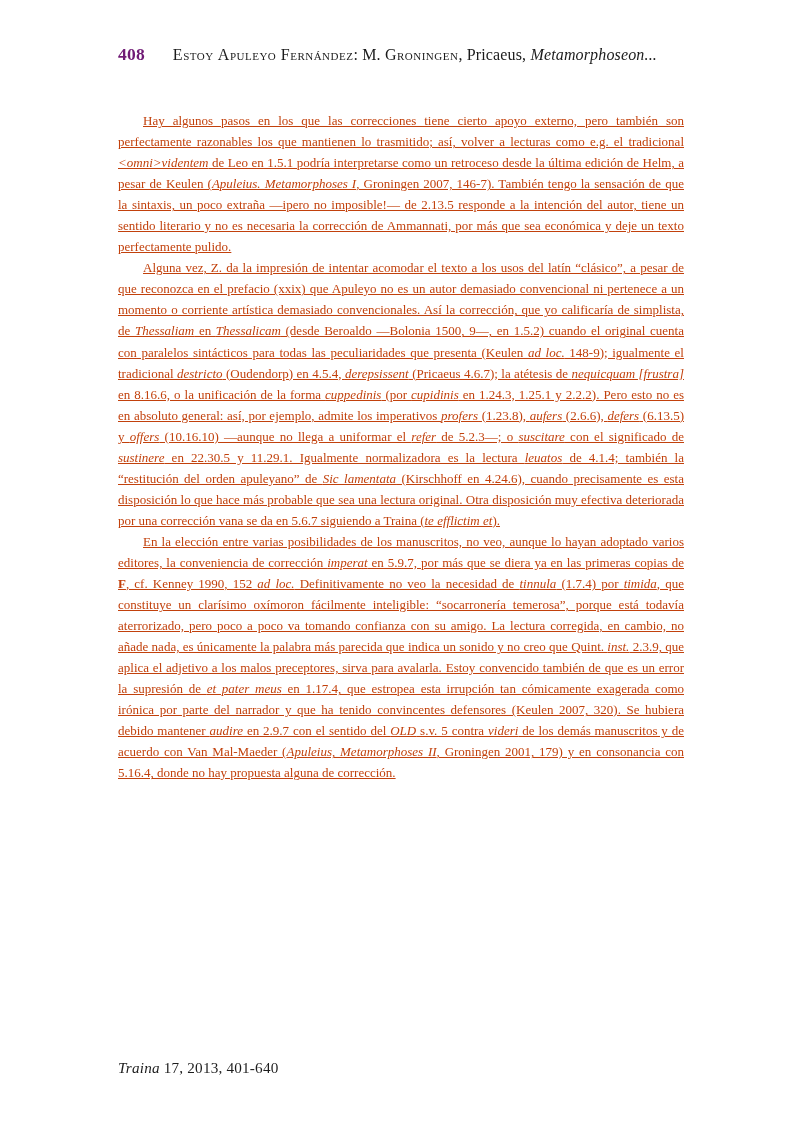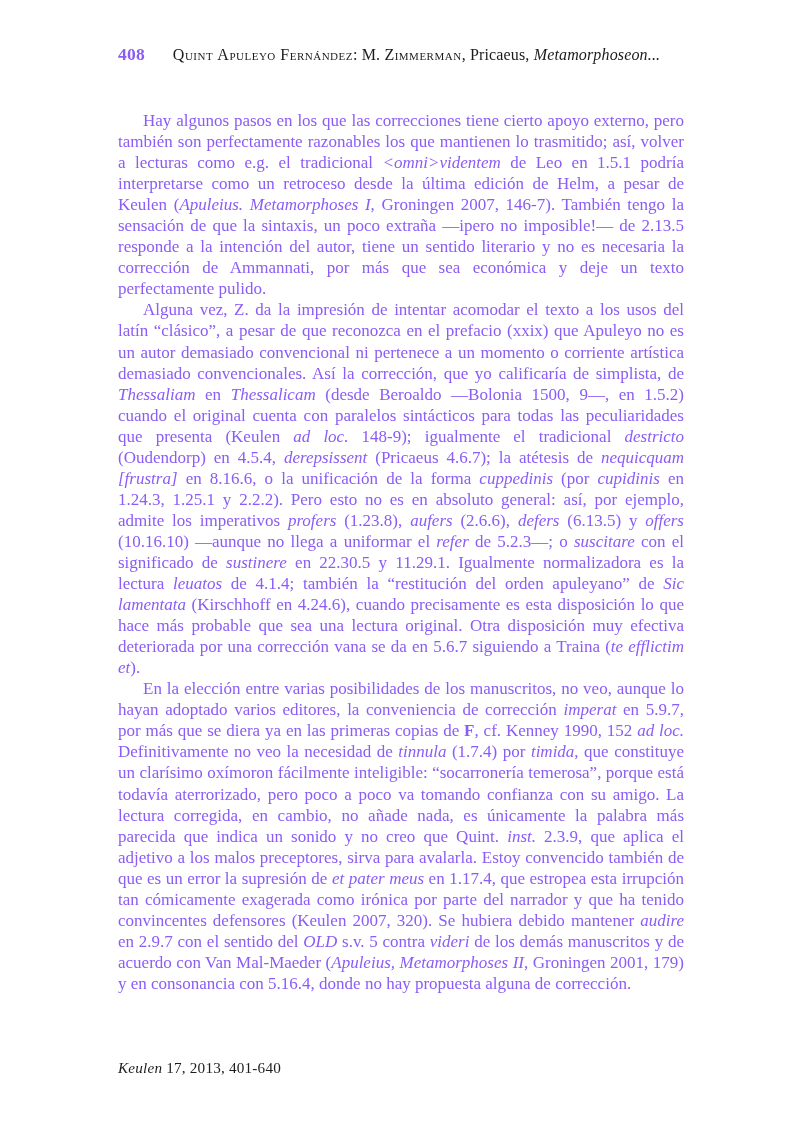--- a/index.html
+++ b/index.html
@@ -30,21 +30,21 @@
     height: 24px;
     display: flex;
     align-items: baseline;
     white-space: nowrap;
   }
 
   .folio {
     font-size: 17.5px;
     font-weight: bold;
     letter-spacing: 0.2px;
-    color: #8b5cf6;
+    color: #701a75;
   }
 
   .head-title {
     margin-left: 28px;
     font-size: 16px;
     color: #1b1b1b;
     letter-spacing: 0.15px;
   }
 
   .sc {
@@ -56,26 +56,27 @@
     font-style: italic;
     margin-top: 32px;
   }
 
   
   .textblock {
     position: absolute;
     top: 110px;
     left: 118px;
     width: 566px;
-    font-size: 17px;
+    font-size: 13px;
     line-height: 21.05px;
     text-align: justify;
     text-justify: inter-word;
     hyphens: manual;
-    color: #8b5cf6;
+    color: #c2410c;
+    text-decoration: underline;
   }
 
   .textblock p {
     margin: 0;
     text-indent: 25px;
   }
 
   .textblock p:last-child {
     
   }
@@ -96,27 +97,27 @@
   .footer .it { font-style: italic; }
 </style>
 </head>
 <body>
 
 <div class="page">
 
   <div class="running-head">
     <span class="folio">408</span>
     <span class="head-title">
-      <span class="sc">Quint</span><span>&nbsp;</span><span class="sc">Apuleyo Fernández</span><span>: </span><span>M. </span><span class="sc">Zimmerman</span><span>, </span><span>Pricaeus, </span><span class="it">Metamorphoseon...</span>
+      <span class="sc">Estoy</span><span>&nbsp;</span><span class="sc">Apuleyo Fernández</span><span>: </span><span>M. </span><span class="sc">Groningen</span><span>, </span><span>Pricaeus, </span><span class="it">Metamorphoseon...</span>
     </span>
   </div>
 
   <div class="textblock">
     <p><span>Hay algunos pasos en los que las correcciones tiene cierto apoyo externo, pero también son perfectamente razonables los que mantienen lo trasmitido; así, volver a lecturas como e.g. el tradicional </span><span class="it">&lt;omni&gt;videntem</span><span> de Leo en 1.5.1 podría interpretarse como un retroceso desde la última edición de Helm, a pesar de Keulen (</span><span class="it">Apuleius. Metamorphoses I</span><span>, Groningen 2007, 146-7). También tengo la sensación de que la sintaxis, un poco extraña —ipero no imposible!— de 2.13.5 responde a la intención del autor, tiene un sentido literario y no es necesaria la corrección de Ammannati, por más que sea económica y deje un texto perfectamente pulido.</span></p>
     <p><span>Alguna vez, Z. da la impresión de intentar acomodar el texto a los usos del latín “clásico”, a pesar de que reconozca en el prefacio (xxix) que Apuleyo no es un autor demasiado convencional ni pertenece a un momento o corriente artística demasiado convencionales. Así la corrección, que yo calificaría de simplista, de </span><span class="it">Thessaliam</span><span> en </span><span class="it">Thessalicam</span><span> (desde Beroaldo —Bolonia 1500, 9—, en 1.5.2) cuando el original cuenta con paralelos sintácticos para todas las peculiaridades que presenta (Keulen </span><span class="it">ad loc.</span><span> 148-9); igualmente el tradicional </span><span class="it">destricto</span><span> (Oudendorp) en 4.5.4, </span><span class="it">derepsissent</span><span> (Pricaeus 4.6.7); la atétesis de </span><span class="it">nequicquam [frustra]</span><span> en 8.16.6, o la unificación de la forma </span><span class="it">cuppedinis</span><span> (por </span><span class="it">cupidinis</span><span> en 1.24.3, 1.25.1 y 2.2.2). Pero esto no es en absoluto general: así, por ejemplo, admite los imperativos </span><span class="it">profers</span><span> (1.23.8), </span><span class="it">aufers</span><span> (2.6.6), </span><span class="it">defers</span><span> (6.13.5) y </span><span class="it">offers</span><span> (10.16.10) —aunque no llega a uniformar el </span><span class="it">refer</span><span> de 5.2.3—; o </span><span class="it">suscitare</span><span> con el significado de </span><span class="it">sustinere</span><span> en 22.30.5 y 11.29.1. Igualmente normalizadora es la lectura </span><span class="it">leuatos</span><span> de 4.1.4; también la “restitución del orden apuleyano” de </span><span class="it">Sic lamentata</span><span> (Kirschhoff en 4.24.6), cuando precisamente es esta disposición lo que hace más probable que sea una lectura original. Otra disposición muy efectiva deteriorada por una corrección vana se da en 5.6.7 siguiendo a Traina (</span><span class="it">te efflictim et</span><span>).</span></p>
     <p><span>En la elección entre varias posibilidades de los manuscritos, no veo, aunque lo hayan adoptado varios editores, la conveniencia de corrección </span><span class="it">imperat</span><span> en 5.9.7, por más que se diera ya en las primeras copias de </span><span class="bd">F</span><span>, cf. Kenney 1990, 152 </span><span class="it">ad loc.</span><span> Definitivamente no veo la necesidad de </span><span class="it">tinnula</span><span> (1.7.4) por </span><span class="it">timida</span><span>, que constituye un clarísimo oxímoron fácilmente inteligible: “socarronería temerosa”, porque está todavía aterrorizado, pero poco a poco va tomando confianza con su amigo. La lectura corregida, en cambio, no añade nada, es únicamente la palabra más parecida que indica un sonido y no creo que Quint. </span><span class="it">inst.</span><span> 2.3.9, que aplica el adjetivo a los malos preceptores, sirva para avalarla. Estoy convencido también de que es un error la supresión de </span><span class="it">et pater meus</span><span> en 1.17.4, que estropea esta irrupción tan cómicamente exagerada como irónica por parte del narrador y que ha tenido convincentes defensores (Keulen 2007, 320). Se hubiera debido mantener </span><span class="it">audire</span><span> en 2.9.7 con el sentido del </span><span class="it">OLD</span><span> s.v. 5 contra </span><span class="it">videri</span><span> de los demás manuscritos y de acuerdo con Van Mal-Maeder (</span><span class="it">Apuleius, Metamorphoses II</span><span>, Groningen 2001, 179) y en consonancia con 5.16.4, donde no hay propuesta alguna de corrección.</span></p>
   </div>
 
   <div class="footer">
-    <span class="it">Keulen</span><span> 17, 2013, 401-640</span>
+    <span class="it">Traina</span><span> 17, 2013, 401-640</span>
   </div>
 
 </div>
 
 </body></html>

